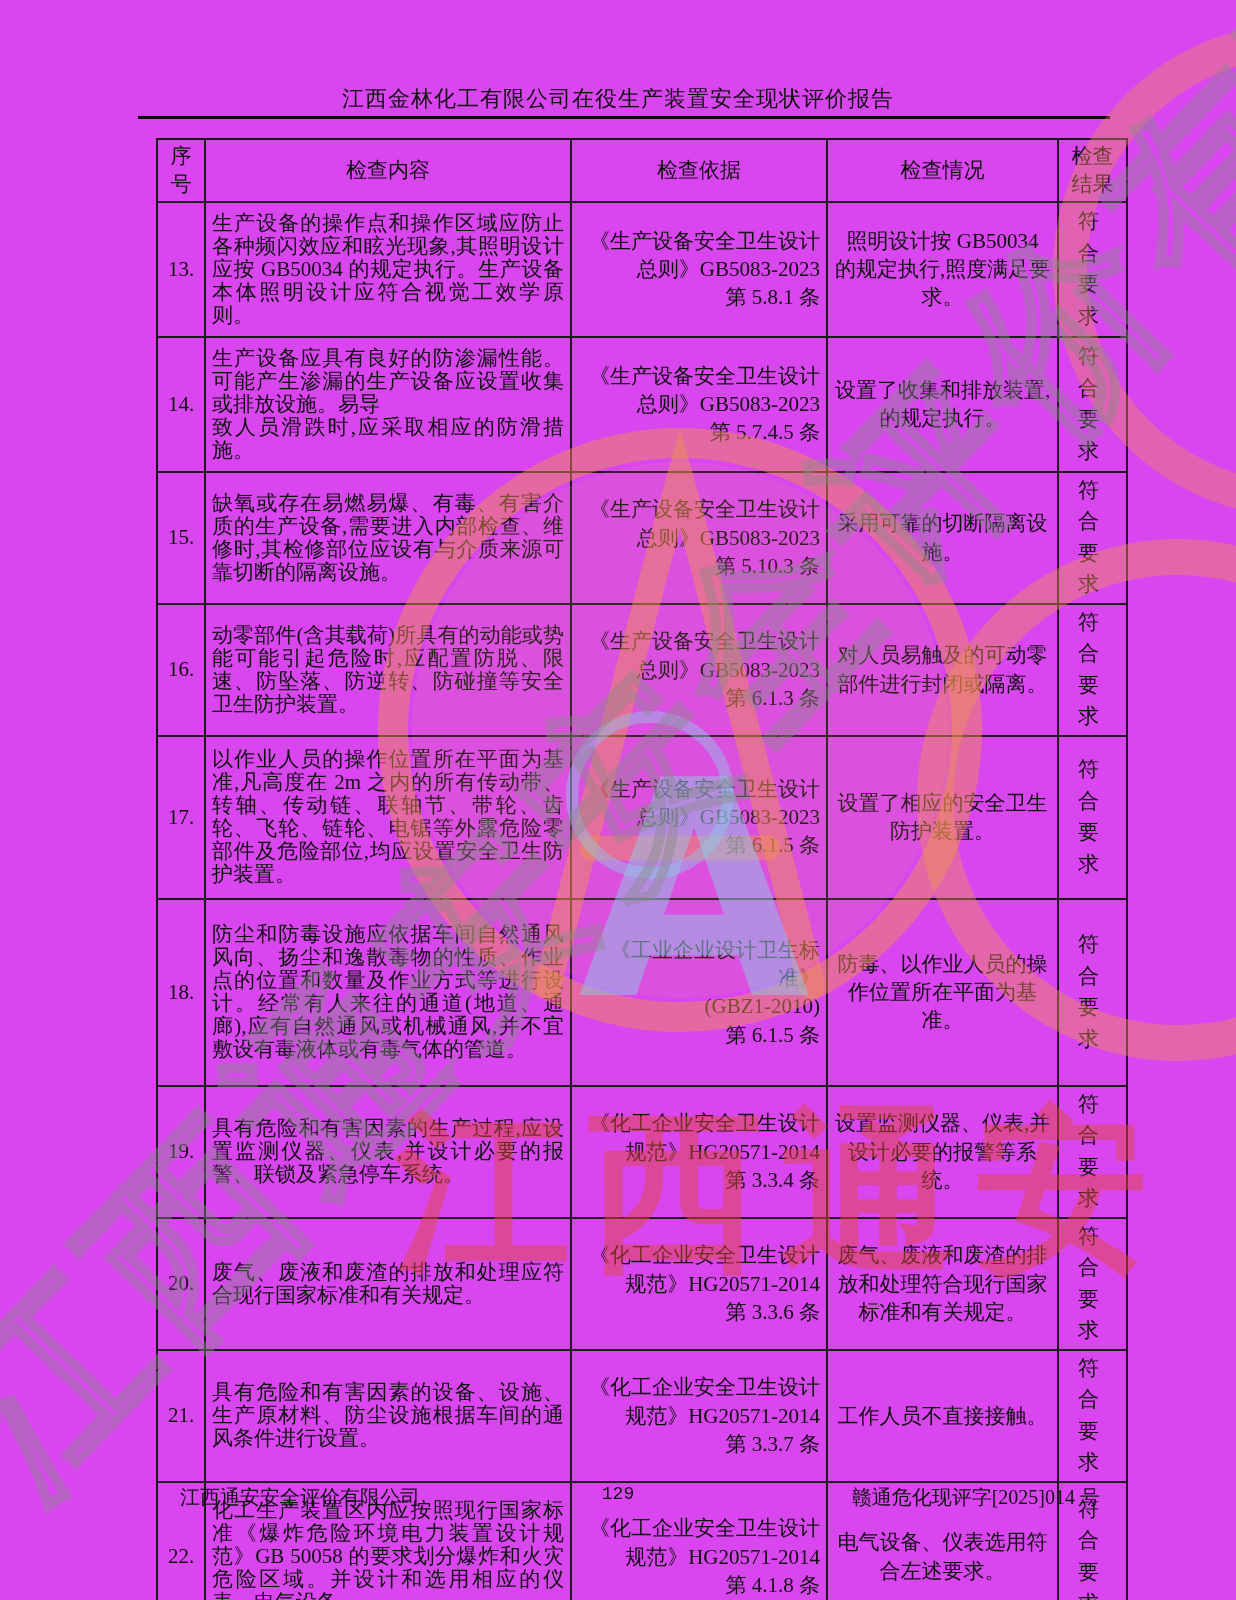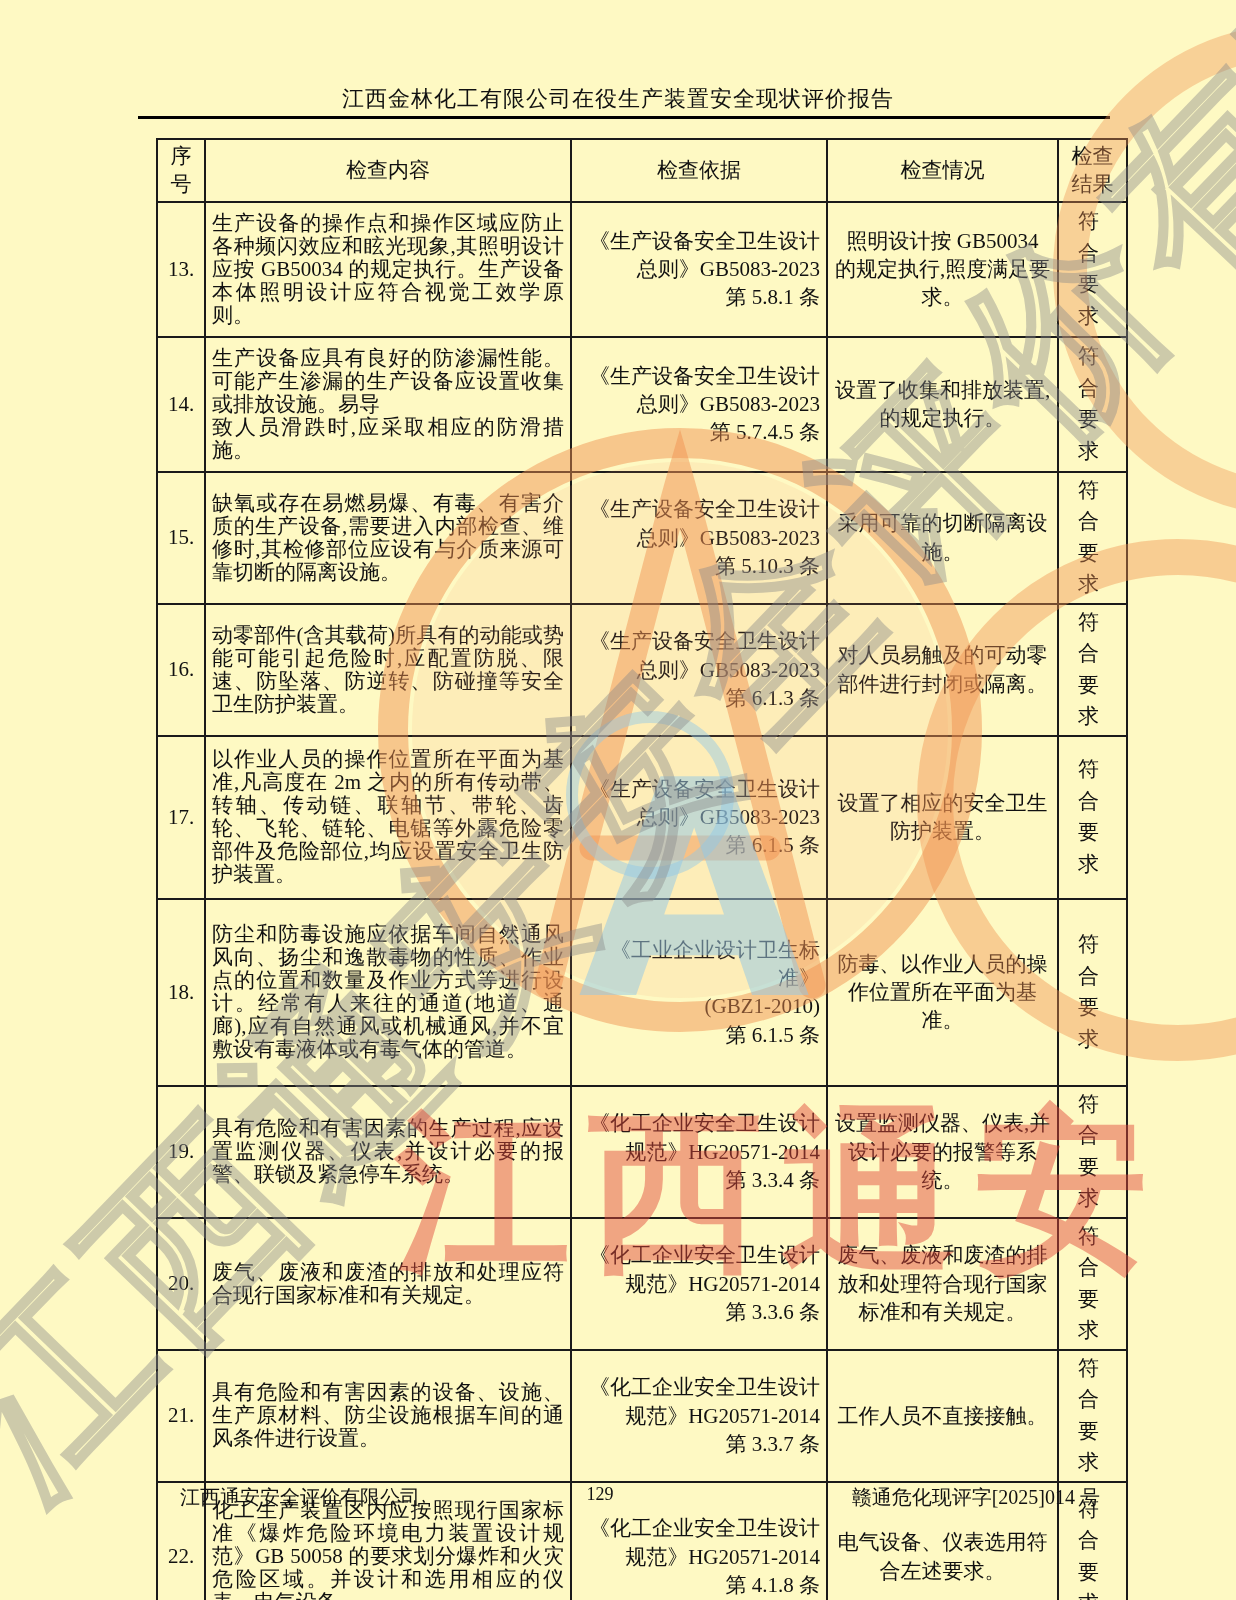--- a/index.html
+++ b/index.html
@@ -1,34 +1,34 @@
 <!DOCTYPE html>
 <html><head>
 <meta charset="utf-8">
 <style>
   html,body{margin:0;padding:0;background:#e8e8e8;}
-  .page{position:relative;width:1236px;height:1600px;background:#fef9c3;overflow:hidden;
+  .page{position:relative;width:1236px;height:1600px;background:#d946ef;overflow:hidden;
         font-family:"Liberation Serif","DejaVu Serif",serif;color:#111;margin:0 auto;}
   .doc-title{position:absolute;top:84px;left:0;width:100%;text-align:center;
              font-size:22px;letter-spacing:1px;}
   .title-rule{position:absolute;top:116px;left:138px;width:972px;height:0;
               border-top:3px solid #000;}
   table.checklist{position:absolute;top:138px;left:156px;width:970px;
                   border-collapse:collapse;table-layout:fixed;}
   .checklist td,.checklist th{border:2px solid #1a1a1a;font-weight:normal;
                   font-size:21px;vertical-align:middle;padding:2px 6px;overflow:hidden;}
   .checklist th{text-align:center;white-space:pre-line;line-height:1.35;}
   .c-no{text-align:center;}
   .c-content{text-align:justify;padding:3px 8px;line-height:23px;white-space:pre-line;}
   .c-basis{text-align:right;white-space:pre-line;line-height:1.35;}
   .c-situation{text-align:center;line-height:1.35;margin-left:37px;}
   .c-result{text-align:center;letter-spacing:8px;font-size:20px;padding:2px 1px;line-height:1.5;}
   .footer{position:absolute;top:1484px;left:0;width:100%;height:30px;font-size:20px;}
   .footer .f-left{position:absolute;left:180px;}
-  .footer .f-center{position:absolute;left:600px;transform:translateX(-50%);font-size:18px;}
+  .footer .f-center{position:absolute;left:618px;transform:translateX(-50%);font-size:18px;font-family:Liberation Mono, monospace;}
   .footer .f-right{position:absolute;right:136px;text-align:right;}
   .wm{position:absolute;top:0;left:0;width:1236px;height:1600px;pointer-events:none;}
 </style>
 </head>
 <body>
 
 <div class="page">
 
   <div class="doc-title">江西金林化工有限公司在役生产装置安全现状评价报告</div>
   <div class="title-rule"></div>

